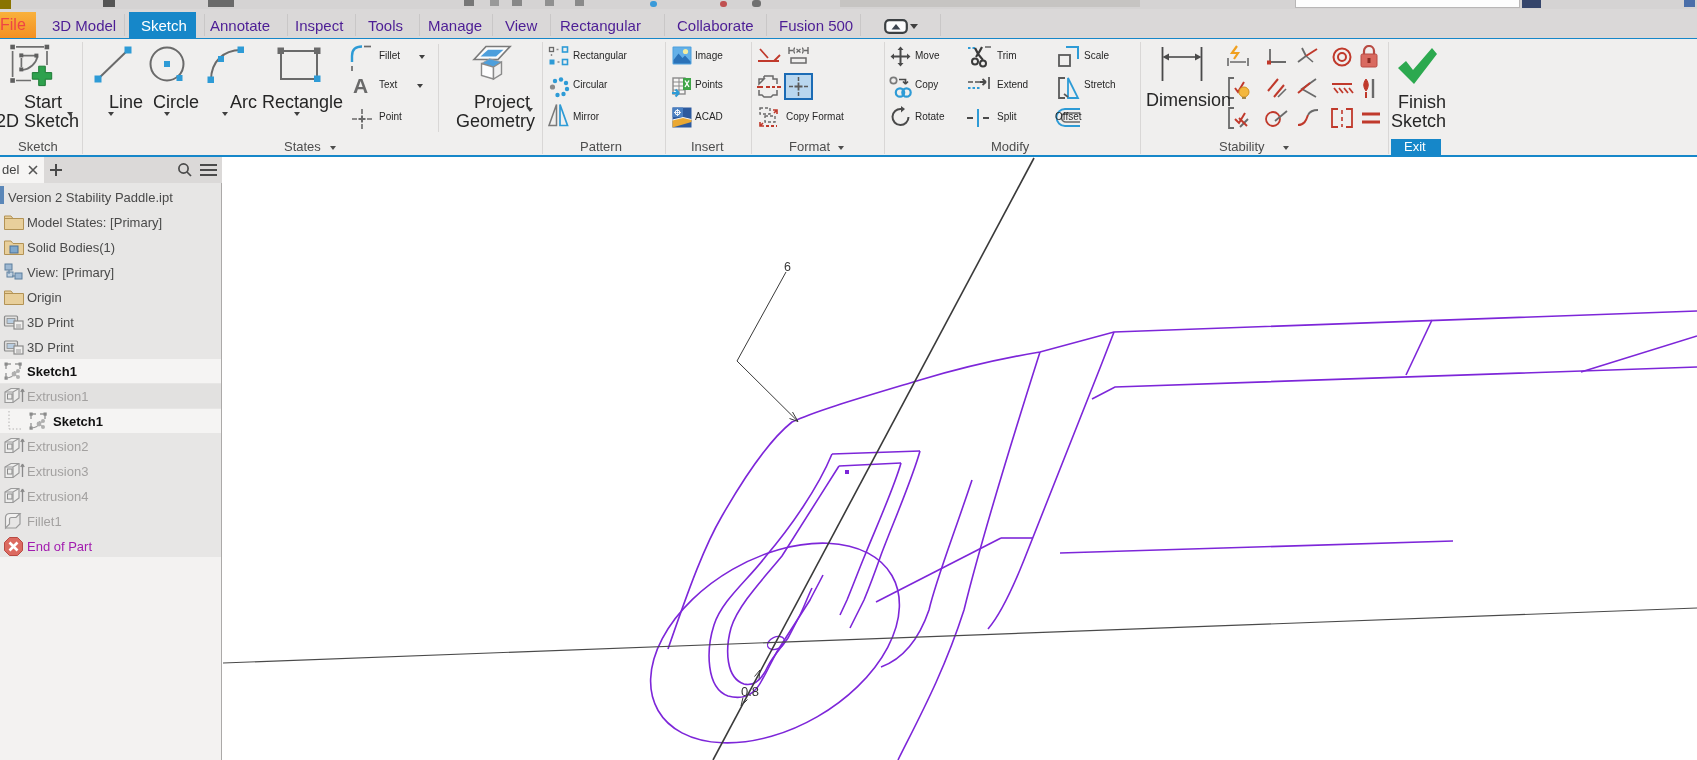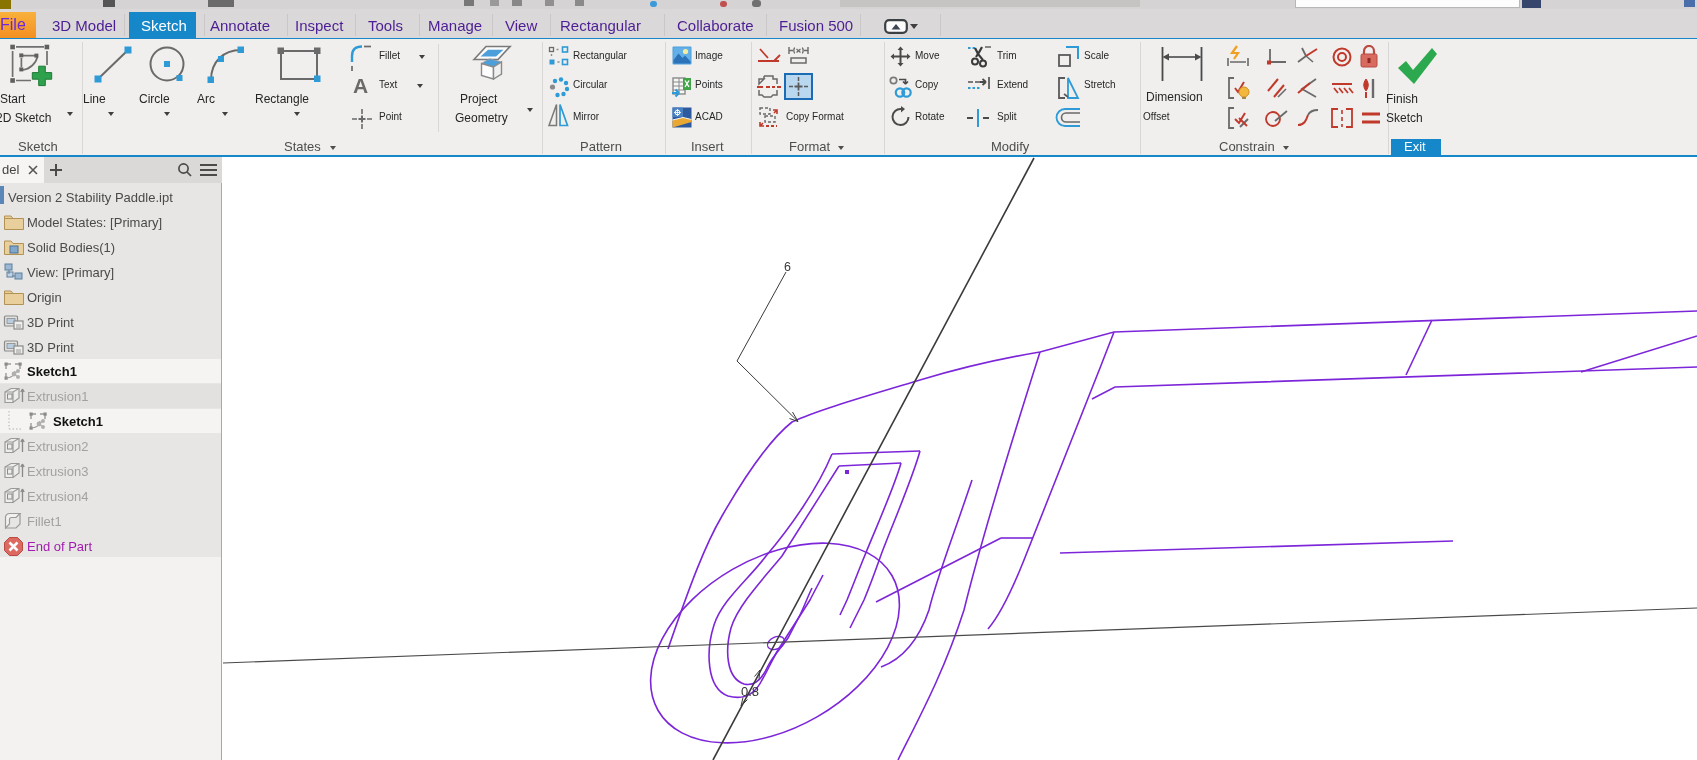--- a/index.html
+++ b/index.html
@@ -2,21 +2,21 @@
 <html><head>
 <meta charset="utf-8">
 <style>
 *{margin:0;padding:0;box-sizing:border-box}
 html,body{width:1697px;height:760px;overflow:hidden;background:#fff;font-family:"Liberation Sans",sans-serif;position:relative}
 .abs{position:absolute}
 .tabtxt{font-size:15px;color:#4c1d95;white-space:nowrap}
 .sep{position:absolute;width:1px;background:#d9d7d6}
 .glabel{position:absolute;font-size:13px;color:#4d4d4d;white-space:nowrap}
 .itxt{position:absolute;font-size:10px;color:#262626;white-space:nowrap}
-.btxt{position:absolute;font-size:12px;color:#262626;text-align:left;white-space:nowrap}
+.btxt{position:absolute;font-size:18px;color:#262626;text-align:right;white-space:nowrap}
 .caret{position:absolute;width:0;height:0;border-left:3.5px solid transparent;border-right:3.5px solid transparent;border-top:4.5px solid #3f3f3f}
 .trow{position:absolute;font-size:13px;color:#4a4a4a;white-space:nowrap}
 </style>
 </head>
 <body>
 
 <div class="abs" id="topstrip" style="left:0;top:0;width:1697px;height:9px;background:#d5d3d3"></div>
 <div class="abs" style="left:0;top:0;width:11px;height:9px;background:#8a7400"></div>
 <div class="abs" style="left:840px;top:0;width:300px;height:7px;background:#c6c4c2"></div>
 <div class="abs" style="left:103px;top:0;width:12px;height:7px;background:#555"></div>
@@ -29,21 +29,21 @@
 <div class="abs" style="left:650px;top:1px;width:7px;height:6px;background:#3a9ad9;border-radius:3px"></div>
 <div class="abs" style="left:720px;top:1px;width:7px;height:6px;background:#c05050;border-radius:3px"></div>
 <div class="abs" style="left:752px;top:0;width:9px;height:7px;background:#707070;border-radius:3px"></div>
 <div class="abs" style="left:1295px;top:0;width:225px;height:8px;background:#fdfdfd;border:1px solid #b8b6b6;border-top:none"></div>
 <div class="abs" style="left:1522px;top:0;width:19px;height:8px;background:#35456b"></div>
 <div class="abs" style="left:1684px;top:0;width:11px;height:7px;background:#4a6ea9"></div>
 
 <div class="abs" id="tabbar" style="left:0;top:9px;width:1697px;height:29px;background:#dad8d8"></div>
 <div class="abs" style="left:0;top:38px;width:1697px;height:2.2px;background:#1687c9"></div>
 <div class="abs" style="left:0;top:12px;width:36px;height:26px;background:linear-gradient(#f9b13c,#f39022)"></div>
-<div class="abs tabtxt" style="left:0px;top:16px;color:#6d28d9;font-size:16px">File</div>
+<div class="abs tabtxt" style="left:0px;top:16px;color:#ef4444;font-size:16px">File</div>
 <div class="abs" style="left:129px;top:12px;width:67px;height:26px;background:#1687c9"></div>
 <div class="abs tabtxt" style="left:141px;top:17px;color:#fff">Sketch</div>
 <div class="abs tabtxt" style="left:52px;top:17px">3D Model</div>
 <div class="abs tabtxt" style="left:210px;top:17px">Annotate</div>
 <div class="abs tabtxt" style="left:295px;top:17px">Inspect</div>
 <div class="abs tabtxt" style="left:368px;top:17px">Tools</div>
 <div class="abs tabtxt" style="left:428px;top:17px">Manage</div>
 <div class="abs tabtxt" style="left:505px;top:17px">View</div>
 <div class="abs tabtxt" style="left:560px;top:17px">Rectangular</div>
 <div class="abs tabtxt" style="left:677px;top:17px">Collaborate</div>
@@ -355,21 +355,21 @@
 <div class="sep" style="left:1388px;top:42px;height:112px"></div>
 
 <div class="glabel" style="left:18px;top:139px">Sketch</div>
 <div class="glabel" style="left:284px;top:139px">States</div>
 <div class="caret" style="left:330px;top:146px;border-top-color:#4d4d4d"></div>
 <div class="glabel" style="left:580px;top:139px">Pattern</div>
 <div class="glabel" style="left:691px;top:139px">Insert</div>
 <div class="glabel" style="left:789px;top:139px">Format</div>
 <div class="caret" style="left:838px;top:146px;border-top-color:#4d4d4d"></div>
 <div class="glabel" style="left:991px;top:139px">Modify</div>
-<div class="glabel" style="left:1219px;top:139px">Constrain</div>
+<div class="glabel" style="left:1219px;top:139px">Stability</div>
 <div class="caret" style="left:1283px;top:146px;border-top-color:#4d4d4d"></div>
 <div class="abs" style="left:1391px;top:139px;width:50px;height:17px;background:#1687c9"></div>
 <div class="glabel" style="left:1404px;top:139px;color:#fff">Exit</div>
 
 <div class="btxt" style="left:0px;top:92px;width:62px">Start</div>
 <div class="btxt" style="left:-4px;top:111px;width:70px">2D Sketch</div>
 <div class="caret" style="left:67px;top:112px"></div>
 <div class="btxt" style="left:83px;top:92px;width:60px">Line</div>
 <div class="caret" style="left:108px;top:112px"></div>
 <div class="btxt" style="left:139px;top:92px;width:60px">Circle</div>
@@ -398,21 +398,21 @@
 <div class="itxt" style="left:695px;top:111px">ACAD</div>
 <div class="itxt" style="left:786px;top:111px">Copy Format</div>
 <div class="itxt" style="left:915px;top:50px">Move</div>
 <div class="itxt" style="left:915px;top:79px">Copy</div>
 <div class="itxt" style="left:915px;top:111px">Rotate</div>
 <div class="itxt" style="left:997px;top:50px">Trim</div>
 <div class="itxt" style="left:997px;top:79px">Extend</div>
 <div class="itxt" style="left:997px;top:111px">Split</div>
 <div class="itxt" style="left:1084px;top:50px">Scale</div>
 <div class="itxt" style="left:1084px;top:79px">Stretch</div>
-<div class="itxt" style="left:1143px;top:111px">Offset</div>
+<div class="itxt" style="left:1055px;top:111px">Offset</div>
 
 <div class="abs" style="left:0;top:157px;width:222px;height:603px;background:#e7e6e5;border-right:1px solid #aba9a8"></div>
 <div class="abs" style="left:0;top:157px;width:222px;height:26px;background:#dbd9d8"></div>
 <div class="abs" style="left:0;top:157px;width:44px;height:26px;background:#f6f5f4"></div>
 <div class="abs" style="left:2px;top:162px;font-size:13px;color:#444">del</div>
 <svg class="abs" style="left:27px;top:164px" width="12" height="12" viewBox="0 0 12 12">
     <path d="M2 2 L10 10 M10 2 L2 10" stroke="#555" stroke-width="1.6"></path>
   </svg>
 <svg class="abs" style="left:49px;top:163px" width="14" height="14" viewBox="0 0 14 14">
     <path d="M7 1 L7 13 M1 7 L13 7" stroke="#4a4a4a" stroke-width="2"></path>

